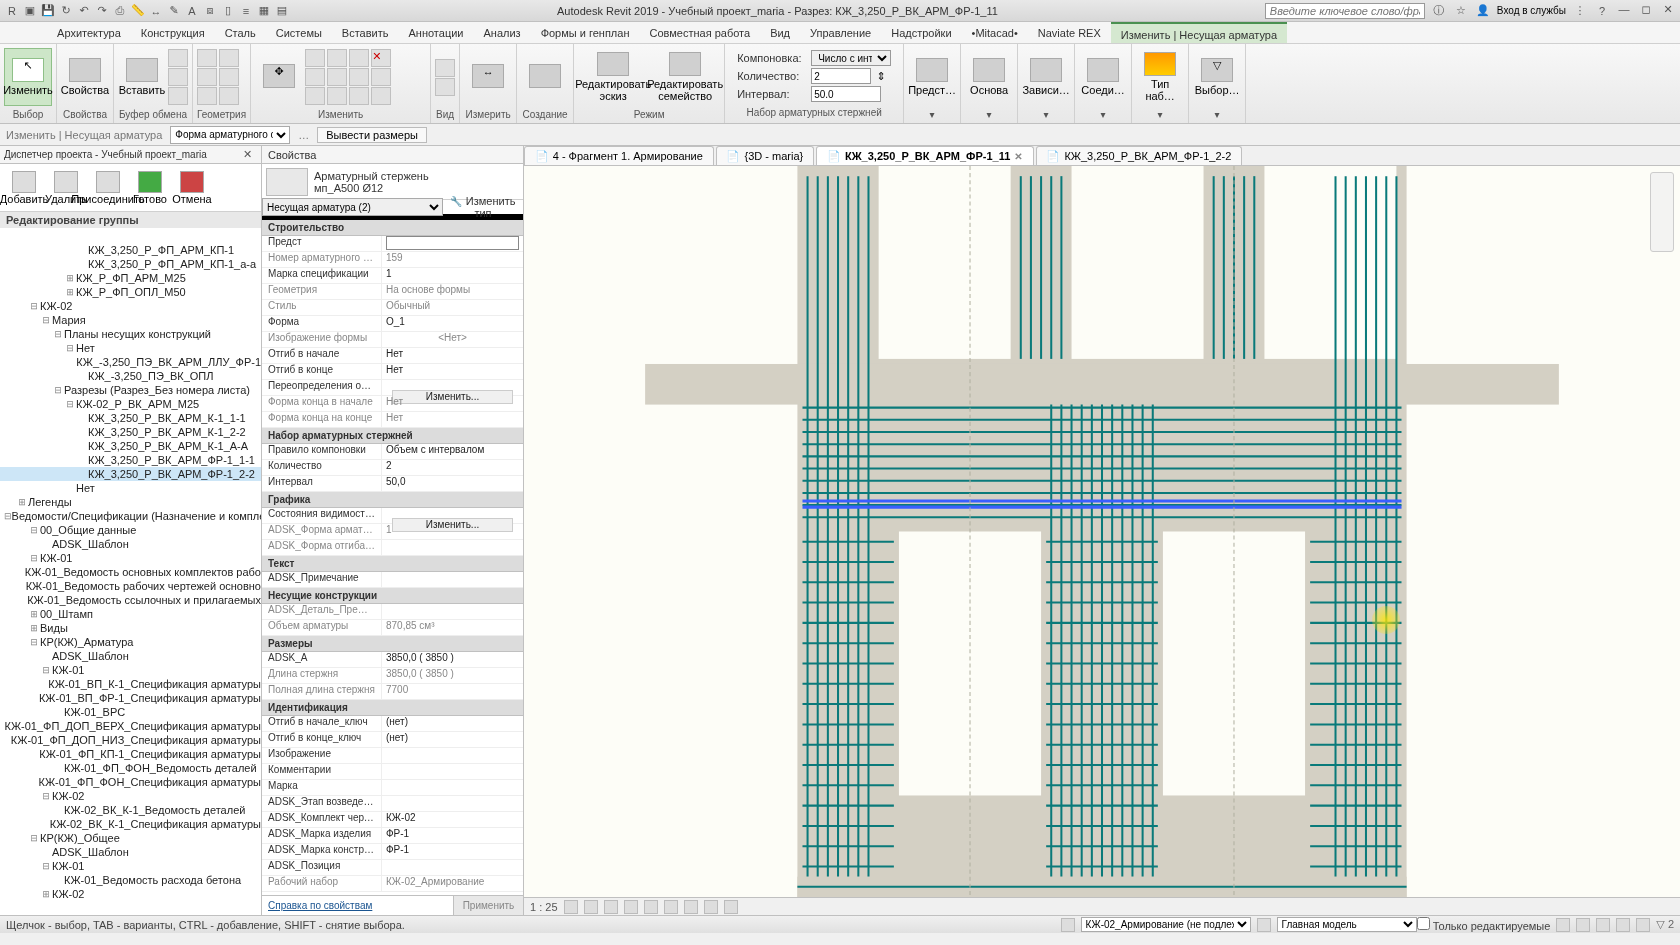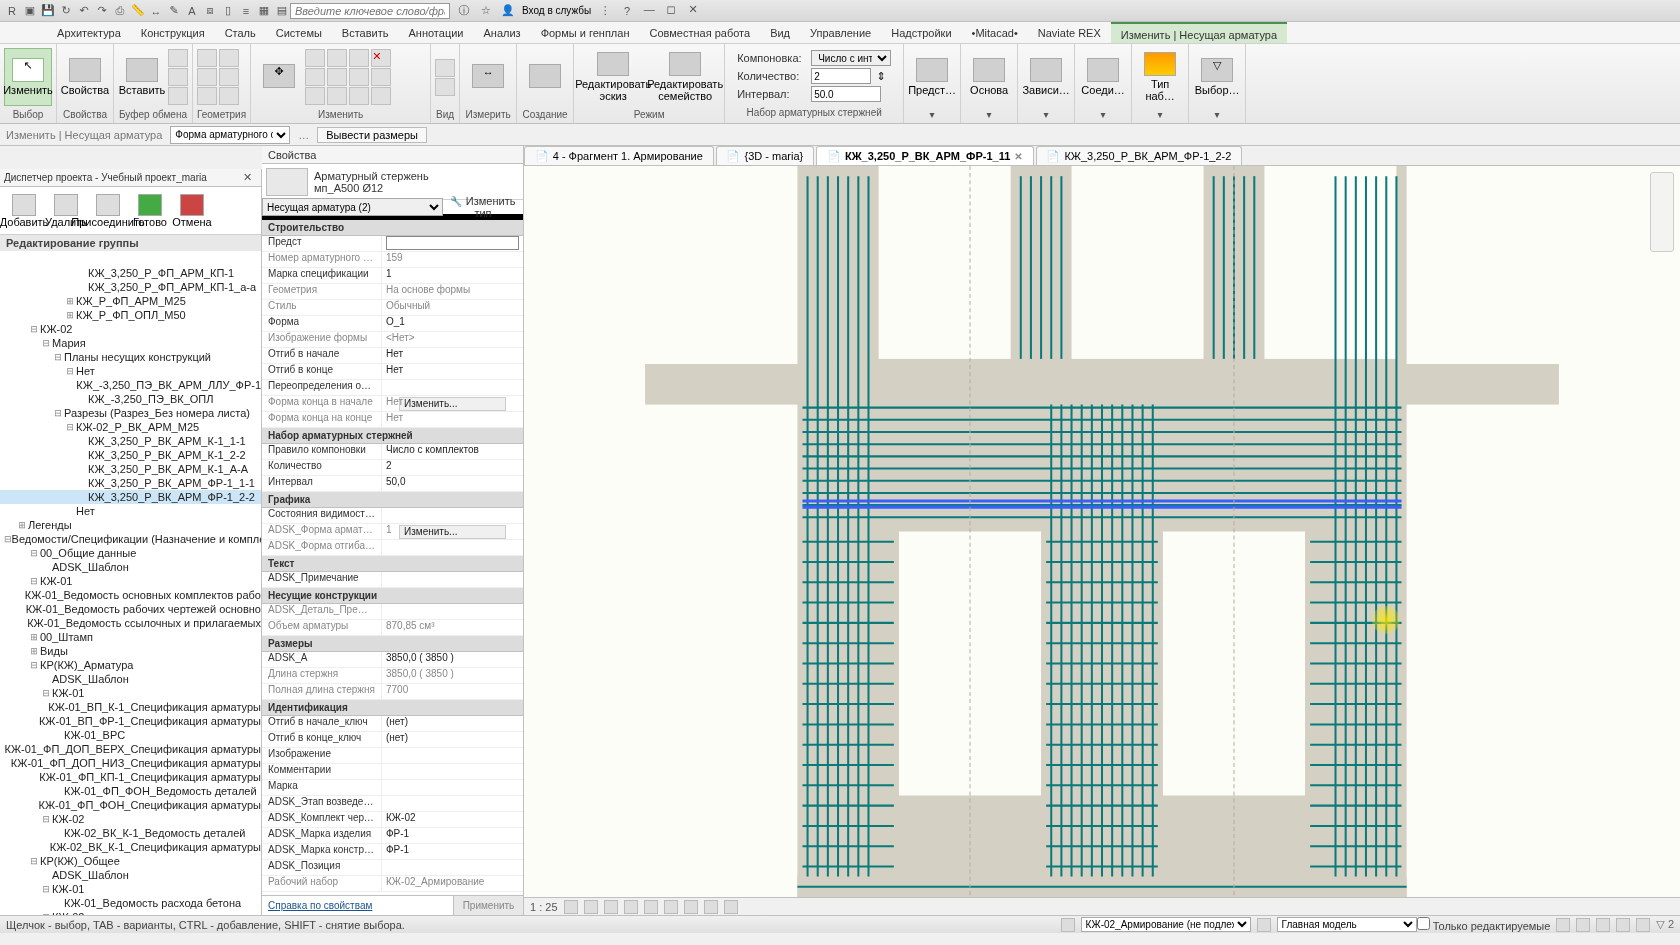--- a/index.html
+++ b/index.html
@@ -26,21 +26,21 @@
 .ribbon-sm-btn { width:20px; height:18px; background:#e0e0e0; border:1px solid #c0c0c0; cursor:pointer; }
 .opts-panel { padding:4px 8px; display:flex; flex-direction:column; gap:2px; font-size:10px; }
 .opts-row { display:flex; align-items:center; gap:4px; }
 .opts-row label { width:70px; color:#333; }
 .opts-row input,.opts-row select { height:16px; border:1px solid #999; font-size:10px; padding:0 2px; }
 .options-bar { height:22px; background:#f0f0f0; border-bottom:1px solid #c0c0c0; display:flex; align-items:center; padding:0 6px; gap:8px; font-size:11px; }
 .opt-seg { color:#777; }
 .opt-select { height:18px; border:1px solid #aaa; background:#fff; font-size:10px; }
 .opt-btn { padding:1px 8px; background:#f8f8f8; border:1px solid #bbb; cursor:pointer; }
 .main-area { display:flex; height:769px; }
-.left-col { width:262px; display:flex; flex-direction:column; border-right:1px solid #c0c0c0; background:#fff;margin-top:23px; }
+.left-col { width:262px; display:flex; flex-direction:column; border-right:1px solid #c0c0c0; background:#fff; }
 .pb-header { height:18px; display:flex; align-items:center; padding:0 4px; border-bottom:1px solid #c0c0c0; background:#f5f5f5; }
 .pb-header .title { flex:1; font-size:10px; color:#333; }
 .pb-close { width:14px; cursor:pointer; color:#555; }
 .pb-toolbar { height:48px; display:flex; align-items:center; gap:2px; padding:2px 4px; border-bottom:1px solid #d0d0d0; }
 .pb-tool { width:40px; height:42px; display:flex; flex-direction:column; align-items:center; justify-content:center; font-size:9px; cursor:pointer; }
 .pb-tool-icon { width:24px; height:22px; background:#d8d8d8; border:1px solid #aaa; }
 .pb-tree { flex:1; overflow:auto; font-size:11px; padding:15px 0; }
 .tree-row { display:flex; align-items:center; padding:1px 0 1px 4px; white-space:nowrap; cursor:pointer; }
 .tree-row.sel { background:#cde6f7; }
 .tree-indent { display:inline-block; }
@@ -54,21 +54,21 @@
 .prop-type-text { font-size:10px; color:#333; line-height:12px; }
 .prop-filter { height:20px; display:flex; align-items:center; border-bottom:6px solid #000000; }
 .prop-filter select { flex:1; border:1px solid #aaa; height:18px; font-size:10px; }
 .prop-filter .edit-type { width:80px; font-size:10px; text-align:center; cursor:pointer; color:#333; }
 .prop-body { flex:1; overflow:auto; }
 .prop-cat { background:#dcdcdc; padding:2px 6px; font-size:10px; color:#333; font-weight:bold; border-bottom:1px solid #c0c0c0; position:relative; }
 .prop-row { display:flex; border-bottom:1px solid #eee; height:16px; }
 .prop-name { width:120px; padding:0 6px; font-size:10px; color:#333; border-right:1px solid #eee; white-space:nowrap; overflow:hidden; text-overflow:ellipsis; }
 .prop-name.ro { color:#888; }
 .prop-val { flex:1; padding:0 4px; font-size:10px; color:#222; }
-.prop-val.btn { text-align:left; background:#f0f0f0; border:1px solid #ccc; cursor:pointer; margin:17px; height:14px; line-height:12px; }
+.prop-val.btn { text-align:center; background:#f0f0f0; border:1px solid #ccc; cursor:pointer; margin:10px; height:14px; line-height:12px; }
 .prop-val input { width:100%; border:1px solid #888; height:14px; font-size:10px; }
 .prop-footer { height:20px; display:flex; border-top:1px solid #c0c0c0; }
 .prop-link { flex:1; padding:0 6px; line-height:20px; color:#1a5490; text-decoration:underline; cursor:pointer; font-size:10px; }
 .prop-apply { width:70px; background:#e8e8e8; border-left:1px solid #c0c0c0; text-align:center; line-height:20px; cursor:pointer; font-size:10px; color:#888; }
 .view-area { flex:1; display:flex; flex-direction:column; background:#fff; }
 .view-tabs { height:20px; background:#f0f0f0; border-bottom:1px solid #c0c0c0; display:flex; align-items:flex-end; }
 .view-tab { height:19px; padding:0 10px; line-height:19px; border:1px solid #c0c0c0; border-bottom:none; background:#f8f8f8; margin-right:2px; font-size:10px; cursor:pointer; display:flex; align-items:center; gap:4px; border-radius:3px 3px 0 0; }
 .view-tab.active { background:#fff; font-weight:bold; }
 .view-tab .close { color:#888; font-size:10px; }
 .canvas { flex:1; position:relative; background:#fdfdf7; overflow:hidden; }
@@ -97,20 +97,21 @@
     <span class="qat-icon">📏</span>
     <span class="qat-icon">↔</span>
     <span class="qat-icon">✎</span>
     <span class="qat-icon">A</span>
     <span class="qat-icon">⧈</span>
     <span class="qat-icon">▯</span>
     <span class="qat-icon">≡</span>
     <span class="qat-icon">▦</span>
     <span class="qat-icon">▤</span>
   </div>
+  <div class="qat-title">Autodesk Revit 2019 - Учебный проект_maria - Разрез: КЖ_3,250_Р_ВК_АРМ_ФР-1_11</div>
   <div class="qat-right">
     <input class="search-box" placeholder="Введите ключевое слово/фразу" style="">
     <span class="qat-icon">ⓘ</span>
     <span class="qat-icon">☆</span>
     <span class="qat-icon">👤</span>
     <span style="font-size:10px;">Вход в службы</span>
     <span class="qat-icon">⋮</span>
     <span class="qat-icon">?</span>
     <span class="win-btn">—</span>
     <span class="win-btn">◻</span>
@@ -637,21 +638,21 @@
         <div class="prop-row">
           <div class="prop-name ro">Стиль</div>
           <div class="prop-val" style="color: rgb(136, 136, 136);">Обычный</div>
         </div>
         <div class="prop-row">
           <div class="prop-name">Форма</div>
           <div class="prop-val">О_1</div>
         </div>
         <div class="prop-row">
           <div class="prop-name ro">Изображение формы</div>
-          <div class="prop-val" style="color: rgb(136, 136, 136);">&lt;Нет&gt;</div>
+          <div class="prop-val" style="color: rgb(136, 136, 136); text-align: center;">&lt;Нет&gt;</div>
         </div>
         <div class="prop-row">
           <div class="prop-name">Отгиб в начале</div>
           <div class="prop-val">Нет</div>
         </div>
         <div class="prop-row">
           <div class="prop-name">Отгиб в конце</div>
           <div class="prop-val">Нет</div>
         </div>
         <div class="prop-row">
@@ -662,21 +663,21 @@
           <div class="prop-name ro">Форма конца в начале</div>
           <div class="prop-val" style="color: rgb(136, 136, 136);">Нет</div>
         </div>
         <div class="prop-row">
           <div class="prop-name ro">Форма конца на конце</div>
           <div class="prop-val" style="color: rgb(136, 136, 136);">Нет</div>
         </div>
         <div class="prop-cat">Набор арматурных стержней</div>
         <div class="prop-row">
           <div class="prop-name">Правило компоновки</div>
-          <div class="prop-val">Число с комплектов</div>
+          <div class="prop-val">Объем с интервалом</div>
         </div>
         <div class="prop-row">
           <div class="prop-name">Количество</div>
           <div class="prop-val">2</div>
         </div>
         <div class="prop-row">
           <div class="prop-name">Интервал</div>
           <div class="prop-val">50,0</div>
         </div>
         <div class="prop-cat">Графика</div>

